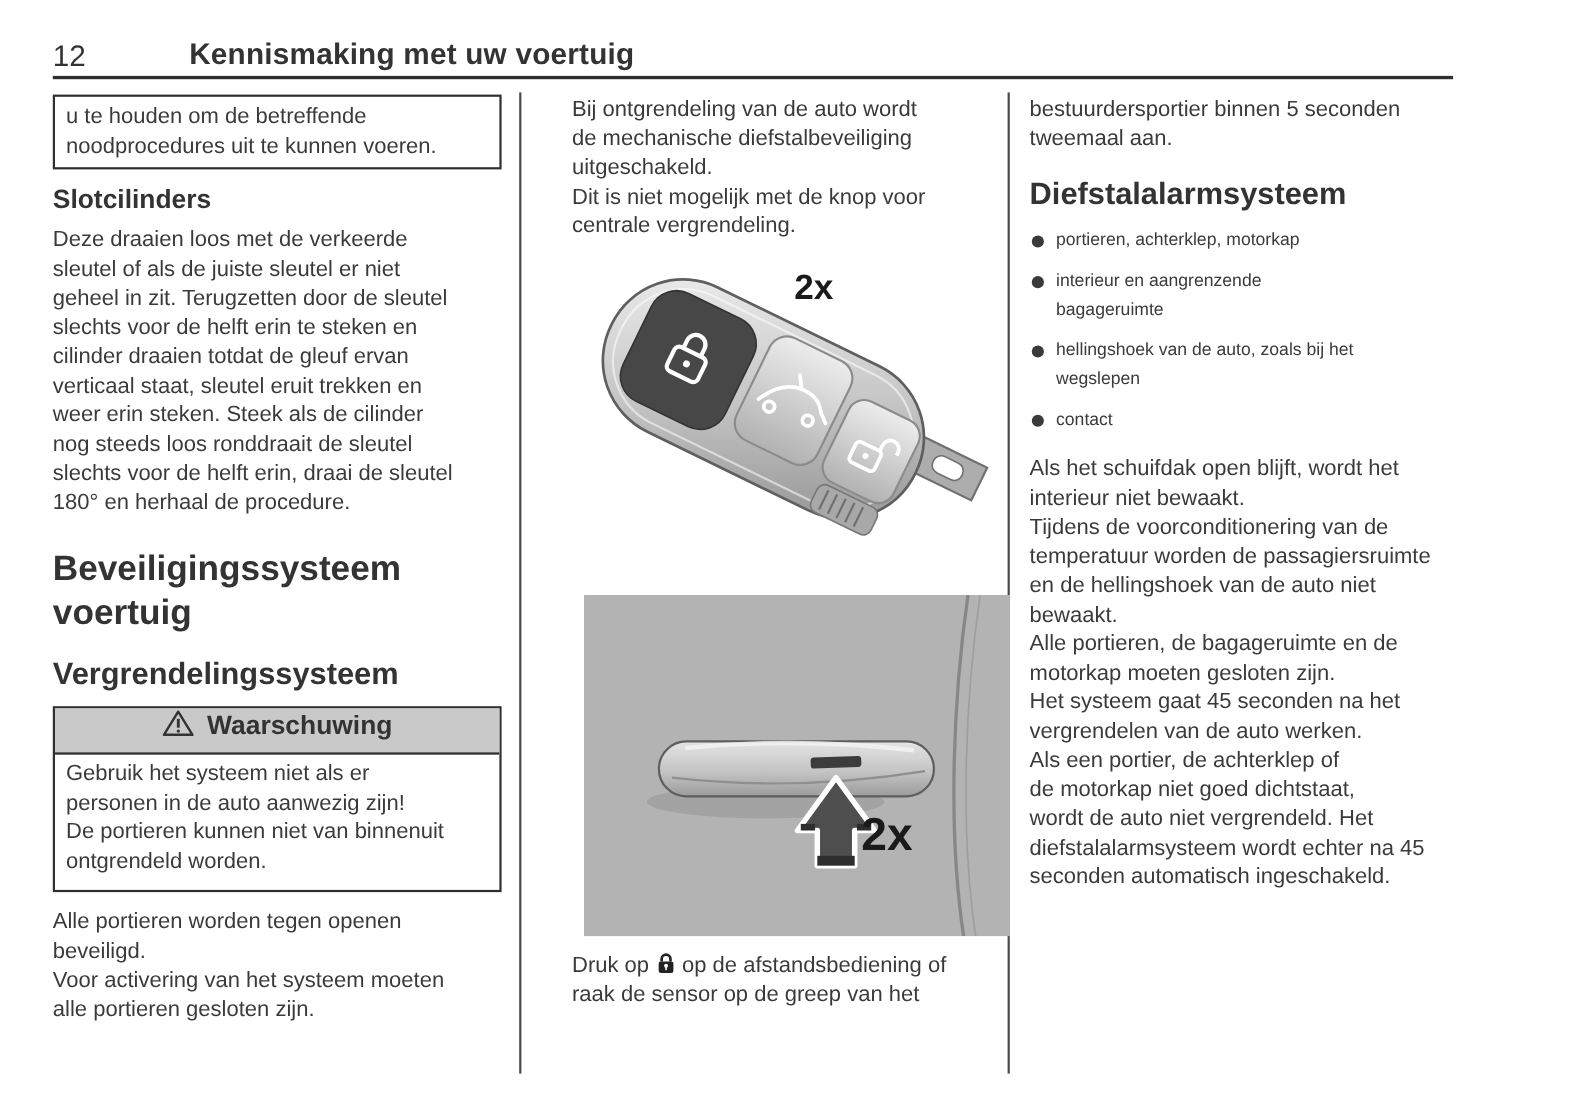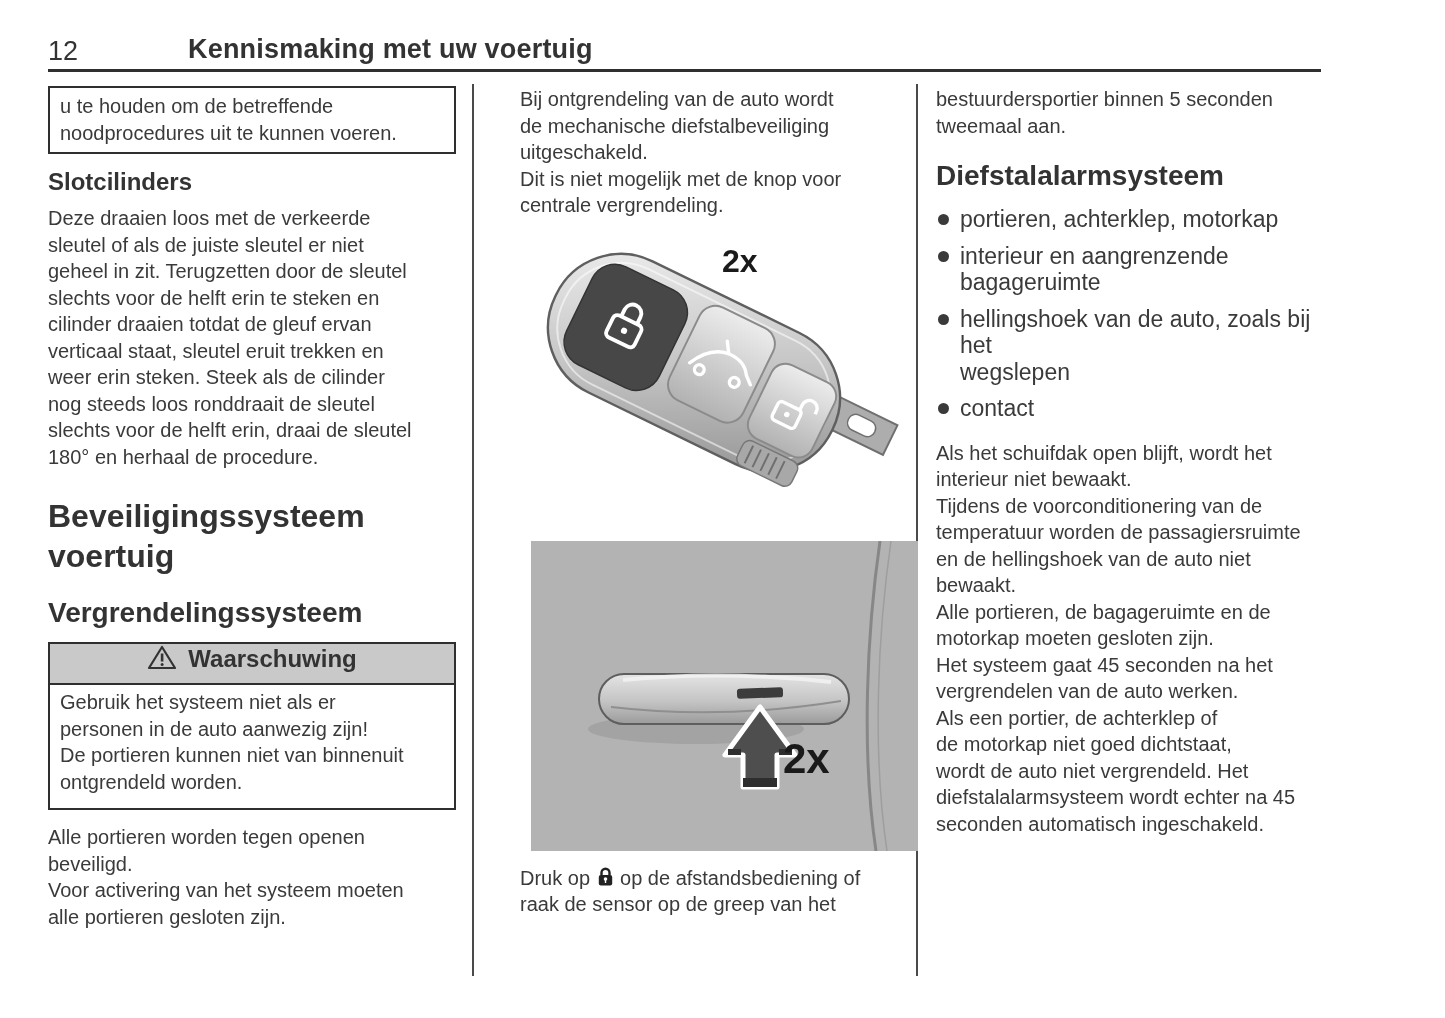--- a/index.html
+++ b/index.html
@@ -9,21 +9,21 @@
     --figure-bg:#b3b3b3;
     --arrow:#4e4e4e;
   }
   *{box-sizing:border-box;margin:0;padding:0;}
   html,body{background:#ffffff;}
   body{font-family:"Liberation Sans",sans-serif;color:var(--text);}
   .page{position:relative;width:1321px;height:1018px;background:#fff;overflow:hidden;}
 
   
   .pagenum{position:absolute;left:48px;top:36px;font-size:27px;color:#333;}
-  .runhead{position:absolute;left:188px;top:34px;font-size:27px;font-weight:bold;color:#333;letter-spacing:.2px;}
+  .runhead{position:absolute;left:172px;top:34px;font-size:27px;font-weight:bold;color:#333;letter-spacing:.2px;}
   .headrule{position:absolute;left:48px;top:69px;width:1292px;height:3px;background:var(--rule);}
 
   
   .vdivider{position:absolute;top:84px;height:892px;width:2px;background:#4a4a4a;}
   .vd1{left:472px;}
   .vd2{left:916px;}
 
   
   .col{position:absolute;top:86px;}
   .col1{left:48px;width:408px;}
@@ -50,21 +50,21 @@
   .fobfig{margin-top:8px;height:292px;}
   .fob2x{position:absolute;left:202px;top:16px;font-size:32px;font-weight:bold;color:#1a1a1a;}
   .handlefig{margin-top:22px;margin-left:11px;width:387px;height:310px;background:var(--figure-bg);}
   .handle2x{position:absolute;left:252px;top:194px;font-size:42px;font-weight:bold;color:#1a1a1a;}
 
   .druk{margin-top:14px;}
   .druk .lockglyph{display:inline-block;vertical-align:-2px;margin:0 6px 0 7px;}
 
   
   ul.bullets{list-style:none;margin-top:13px;}
-  ul.bullets li{position:relative;padding-left:24px;font-size:23px;line-height:26.5px;margin-bottom:10px;}
+  ul.bullets li{position:relative;padding-left:24px;font-size:16px;line-height:26.5px;margin-bottom:10px;}
   ul.bullets li .li-text{white-space:pre-line;}
   ul.bullets li::before{content:"";position:absolute;left:2px;top:8px;width:11px;height:11px;border-radius:50%;background:#3a3a3a;}
 
   .mt10{margin-top:10px;} .mt18{margin-top:18px;}
   .warn-mb{margin-top:14px;}
 </style>
 </head>
 <body>
 
 <div class="page">

